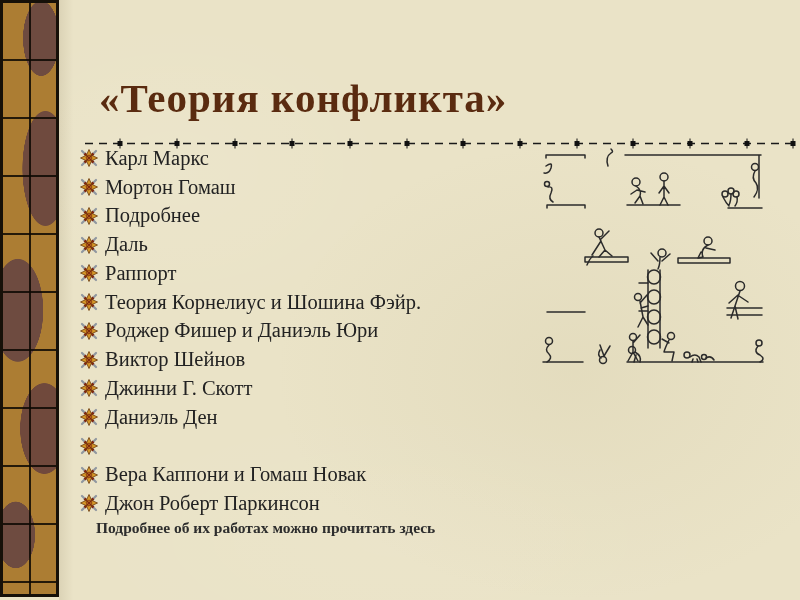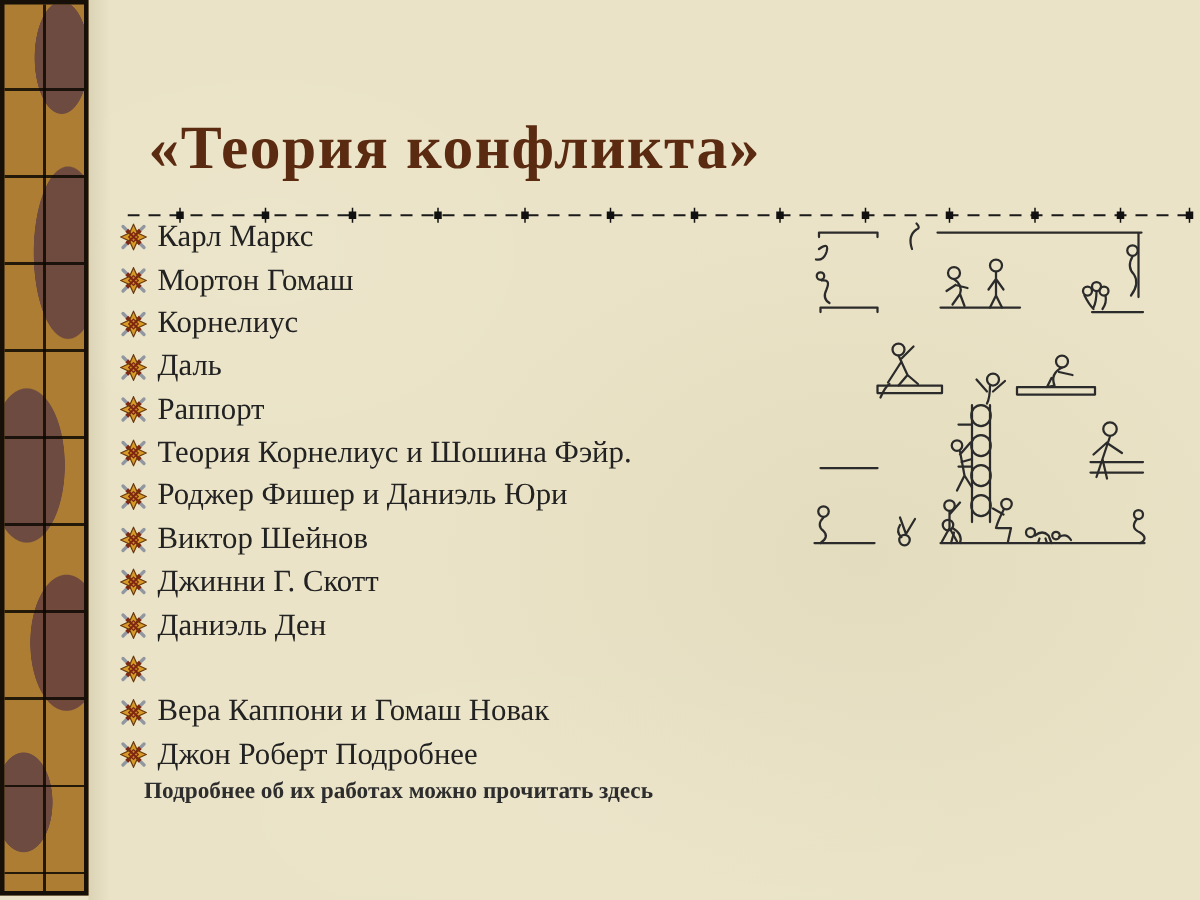--- a/index.html
+++ b/index.html
@@ -118,21 +118,21 @@
     <li>
         <svg class="bullet" viewBox="0 0 18 18">
           <use href="#bullet-star"></use>
         </svg>
         <span class="item-label">Мортон Гомаш</span>
       </li>
     <li>
         <svg class="bullet" viewBox="0 0 18 18">
           <use href="#bullet-star"></use>
         </svg>
-        <span class="item-label">Корнелиус</span>
+        <span class="item-label">Подробнее</span>
       </li>
     <li>
         <svg class="bullet" viewBox="0 0 18 18">
           <use href="#bullet-star"></use>
         </svg>
         <span class="item-label">Даль</span>
       </li>
     <li>
         <svg class="bullet" viewBox="0 0 18 18">
           <use href="#bullet-star"></use>
@@ -177,21 +177,21 @@
     <li>
         <svg class="bullet" viewBox="0 0 18 18">
           <use href="#bullet-star"></use>
         </svg>
         <span class="item-label">Вера Каппони и Гомаш Новак</span>
       </li>
     <li>
         <svg class="bullet" viewBox="0 0 18 18">
           <use href="#bullet-star"></use>
         </svg>
-        <span class="item-label">Джон Роберт Подробнее</span>
+        <span class="item-label">Джон Роберт Паркинсон</span>
       </li>
   </ul>
 
   <div class="footer-note">Подробнее об их работах можно прочитать здесь</div>
 
   <svg class="illustration" width="262" height="260" viewBox="0 0 262 260">
     <g class="sketch">
 
       <path d="M11,10 H50 M11,10 v3 M50,10 v3"></path>
       <path d="M73,21 q-3,-9 3,-13 q3,-1 0,-4"></path>

